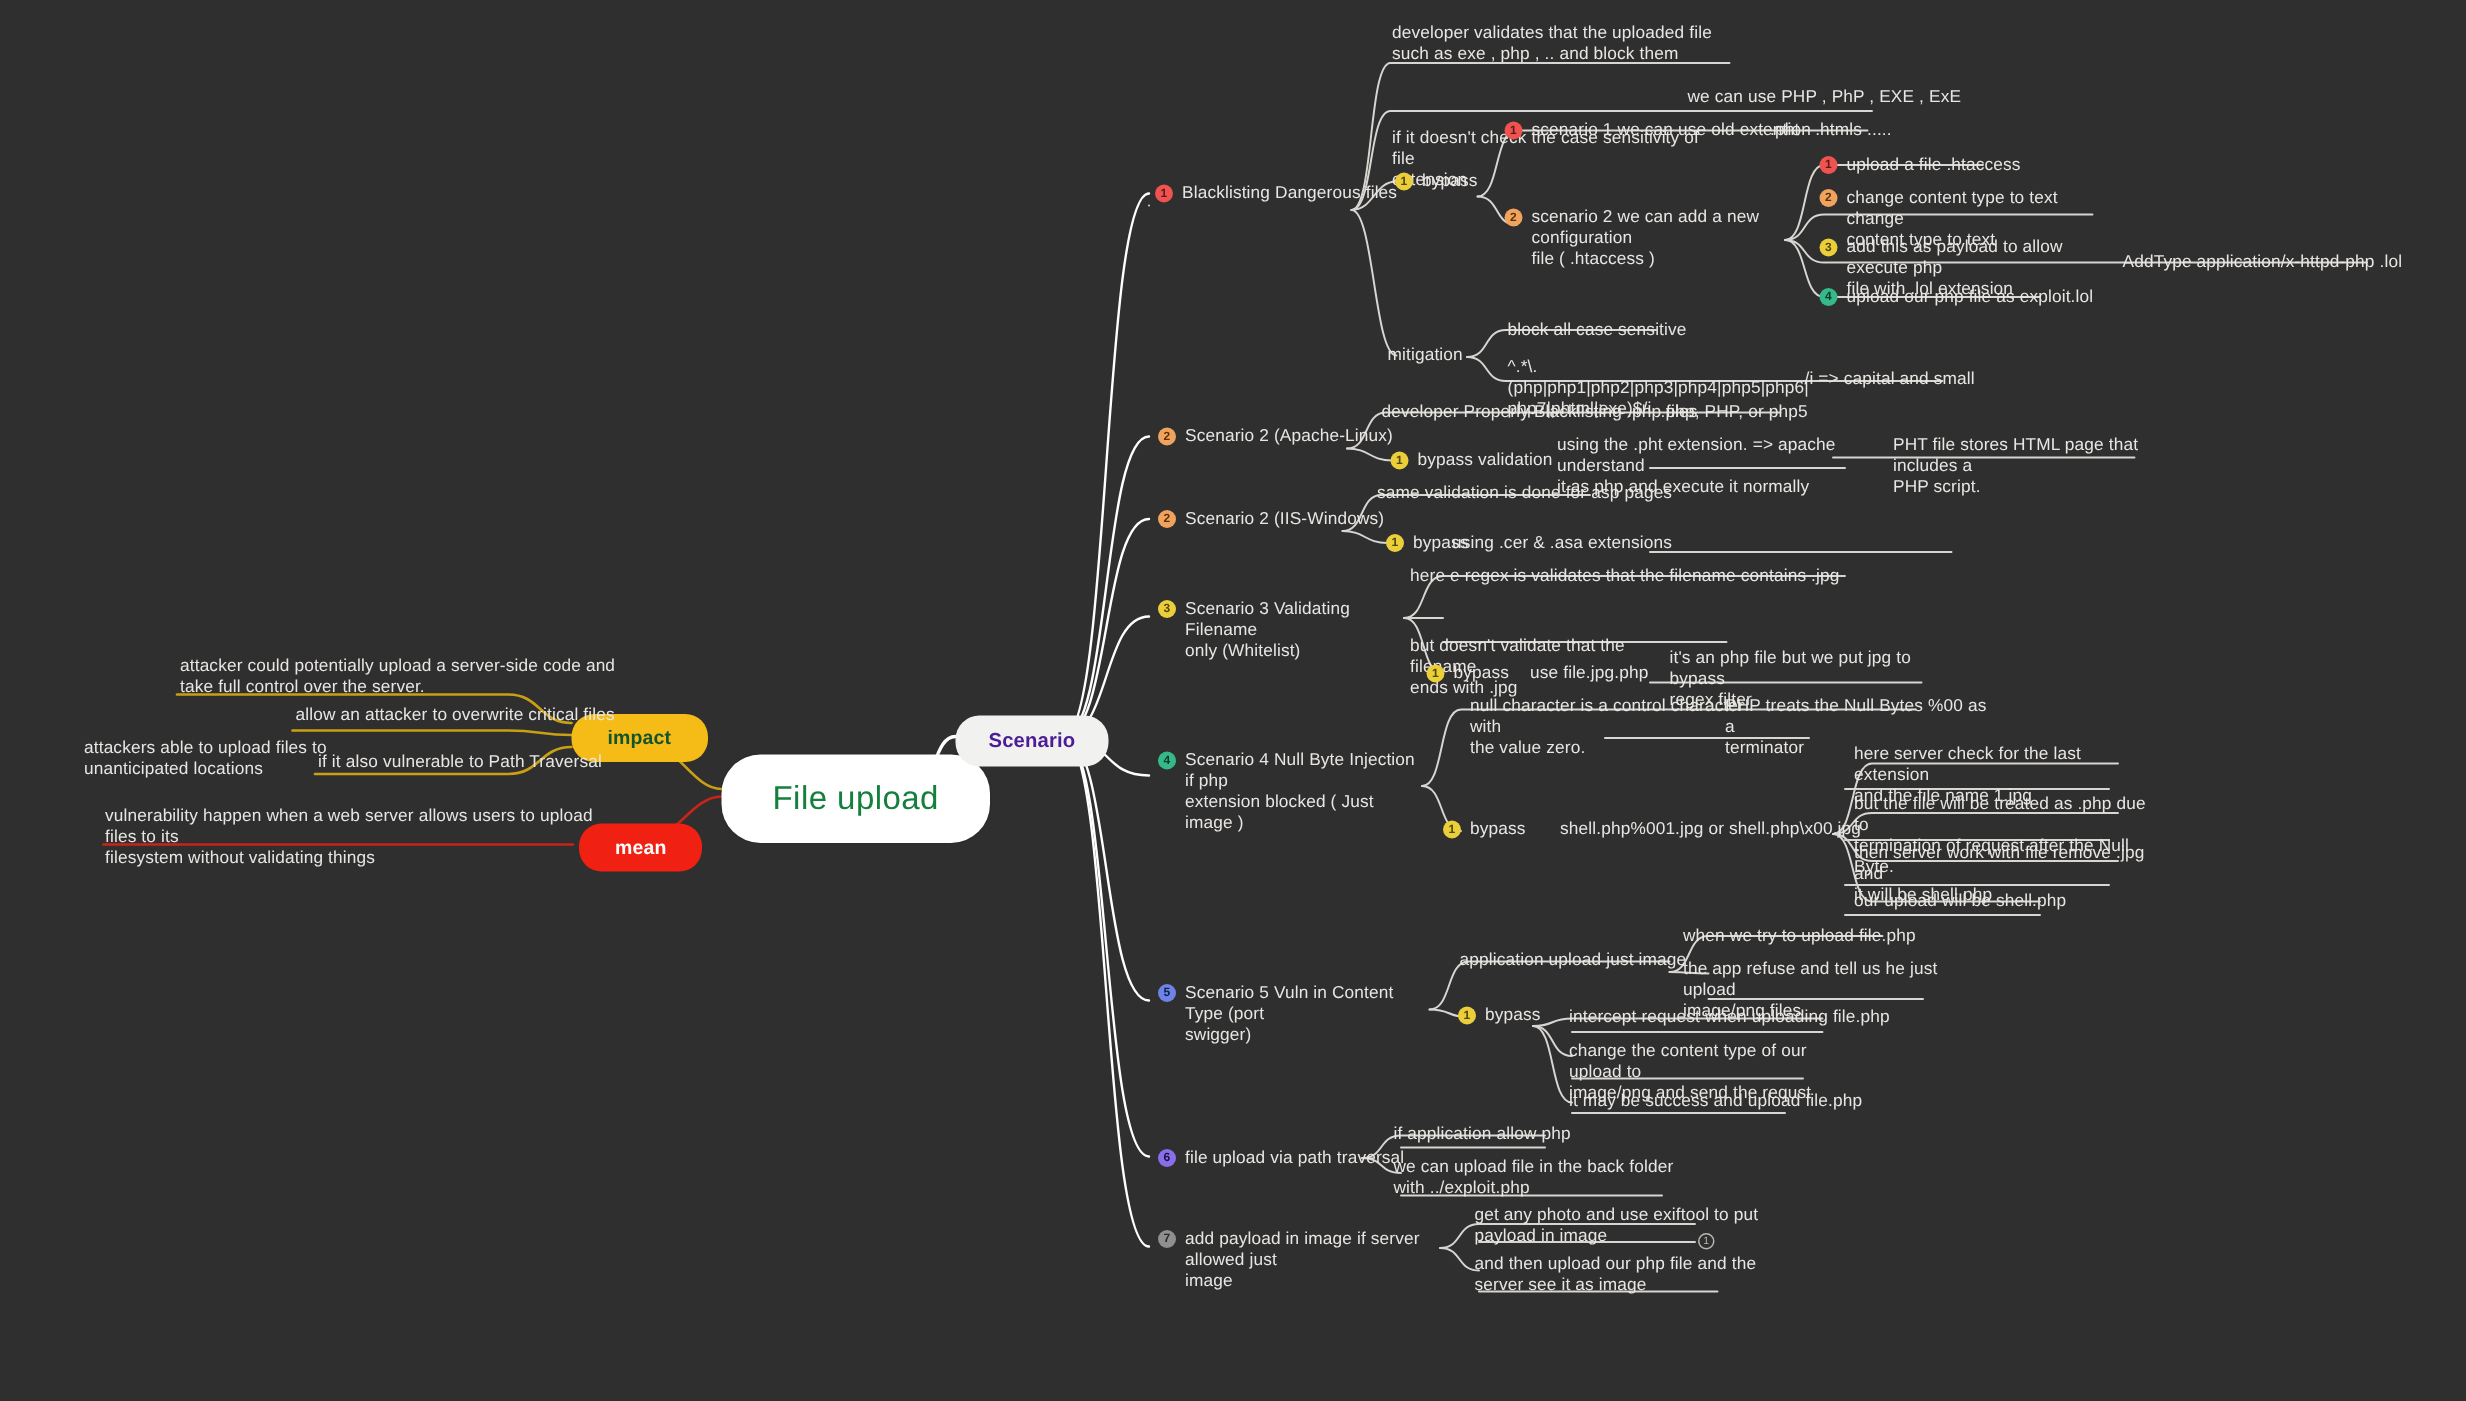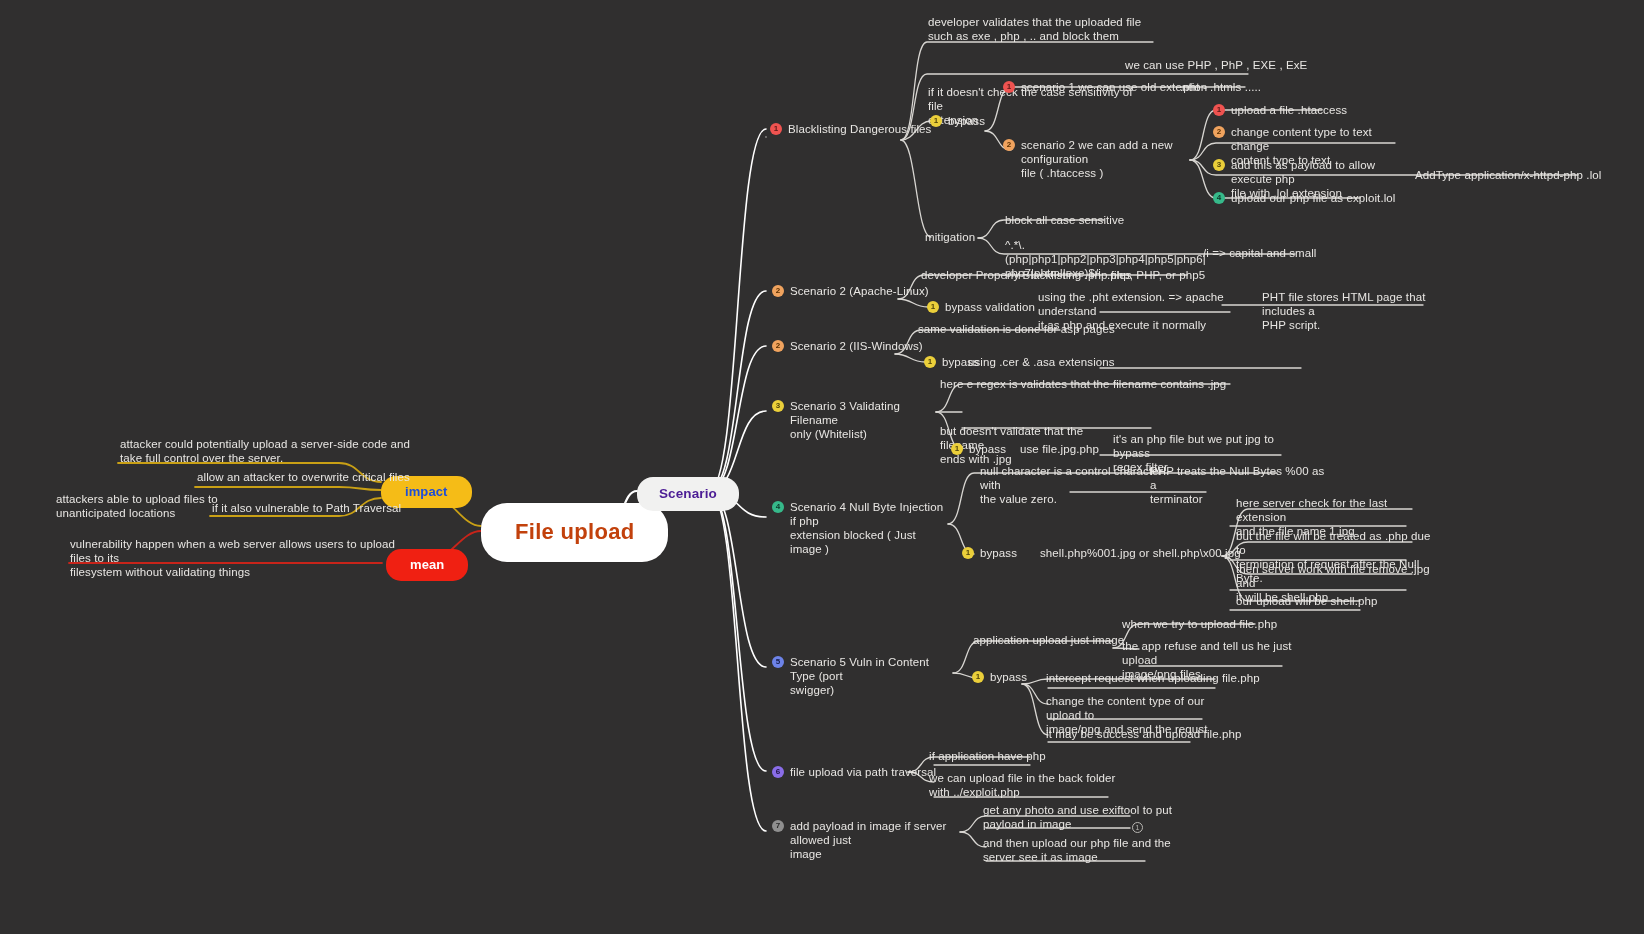--- a/index.html
+++ b/index.html
@@ -25,43 +25,43 @@
     letter-spacing: .1px;
     white-space: pre-line;
     display: flex;
     align-items: flex-start;
     gap: 6px;
   }
   .node .txt { display: block; }
 
   .root {
     background: #ffffff;
-    color: #c2410c;
+    color: #15803d;
     border-radius: 26px;
     font-size: 22px;
-    font-weight: bold;
+    font-weight: normal;
     padding: 16px 34px;
     letter-spacing: .3px;
     justify-content: center;
     align-items: center;
     box-shadow: 0 0 0 1px rgba(0,0,0,.05);
   }
   .pill-white {
     background: #f1f1f0;
     color: #4c1d95;
     border-radius: 16px;
     font-size: 13.5px;
     font-weight: bold;
     padding: 9px 22px;
     justify-content: center;
     align-items: center;
   }
   .pill-amber {
     background: #f5bc17;
-    color: #1d4ed8;
+    color: #14532d;
     border-radius: 15px;
     font-size: 13px;
     font-weight: bold;
     padding: 8px 24px;
     justify-content: center;
     align-items: center;
   }
   .pill-red {
     background: #f02012;
     color: #ffffff;
@@ -456,21 +456,21 @@
   </div>
   <div class="node" style="left:1046px; top:727px;">
     <span class="txt">it may be success and upload file.php</span>
   </div>
 
   <div class="node" style="left:772px; top:765px;">
     <span class="marker m-purple">6</span>
     <span class="txt">file upload via path traversal</span>
   </div>
   <div class="node" style="left:929px; top:749px;">
-    <span class="txt">if application have php</span>
+    <span class="txt">if application allow php</span>
   </div>
   <div class="node" style="left:929px; top:771px; width:190px;">
     <span class="txt">we can upload file in the back folder
 with  ../exploit.php</span>
   </div>
 
   <div class="node" style="left:772px; top:819px; width:180px;">
     <span class="marker m-grey">7</span>
     <span class="txt">add payload in image if server allowed just
 image</span>

